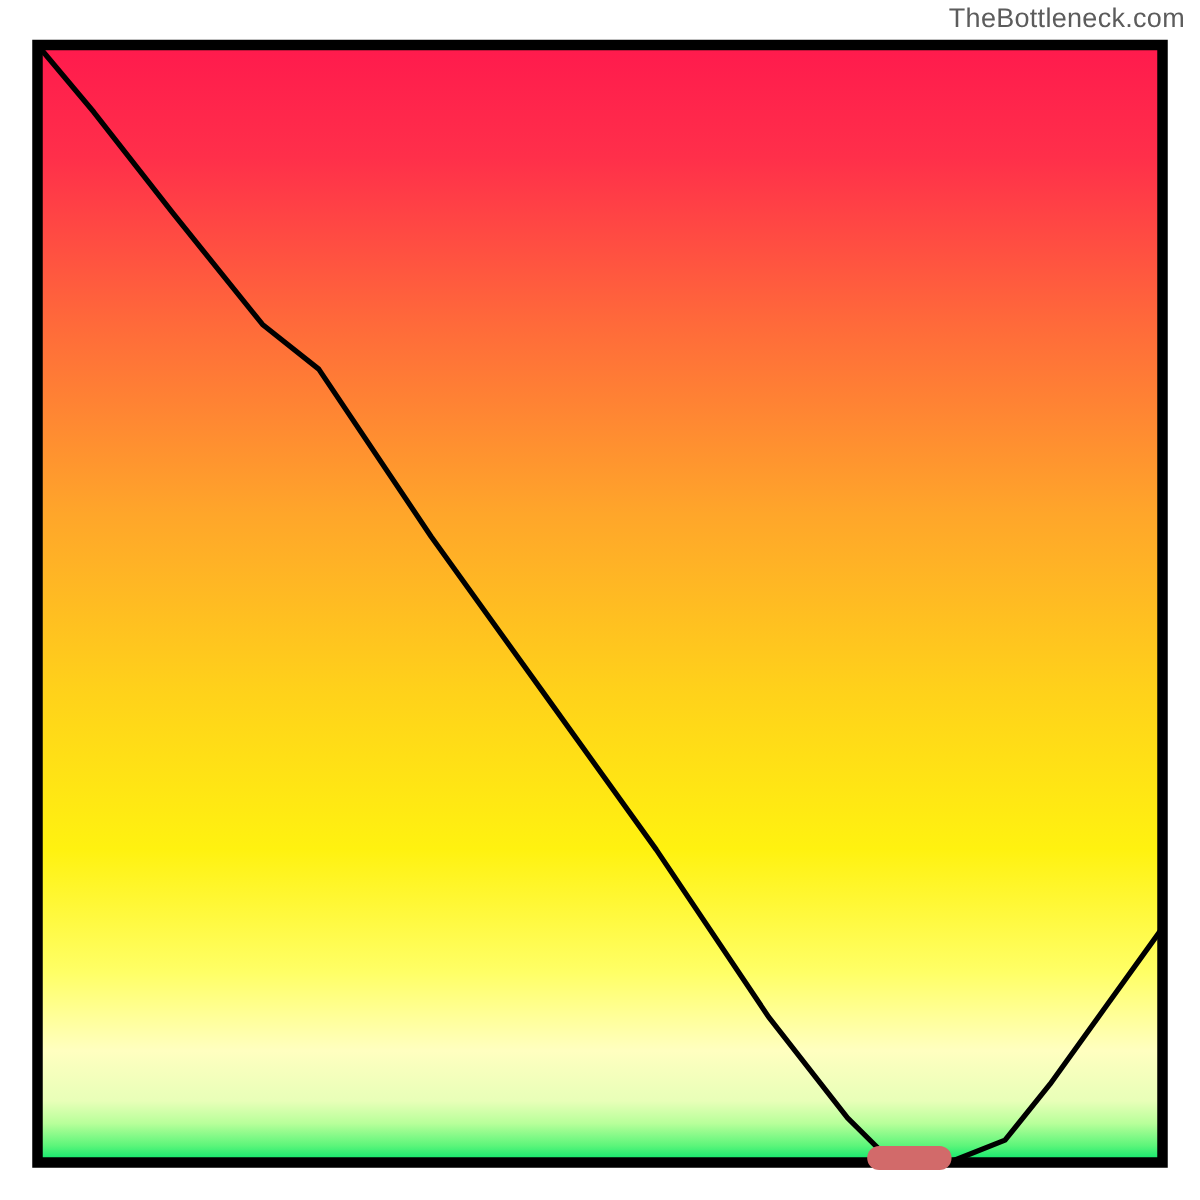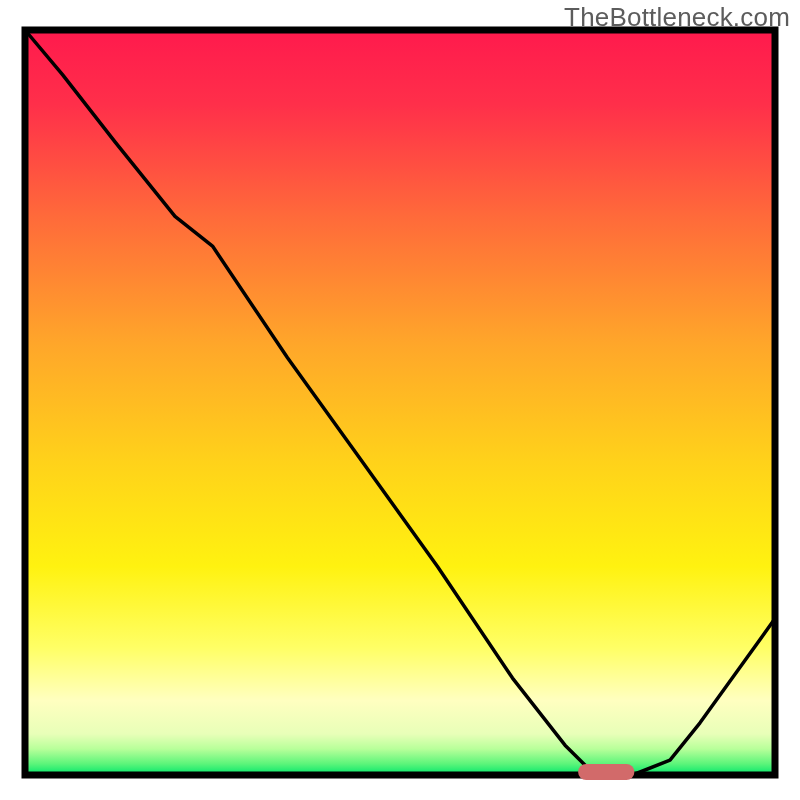--- a/index.html
+++ b/index.html
@@ -12,21 +12,21 @@
   }
   .container {
     position: relative;
     width: 800px;
     height: 800px;
   }
   .watermark {
     position: absolute;
     top: 2px;
     right: 10px;
-    font-size: 26px;
+    font-size: 18px;
     font-weight: 500;
     color: #5c5c5c;
     letter-spacing: 0.2px;
   }
   svg {
     display: block;
   }
 </style>
 </head>
 <body>

